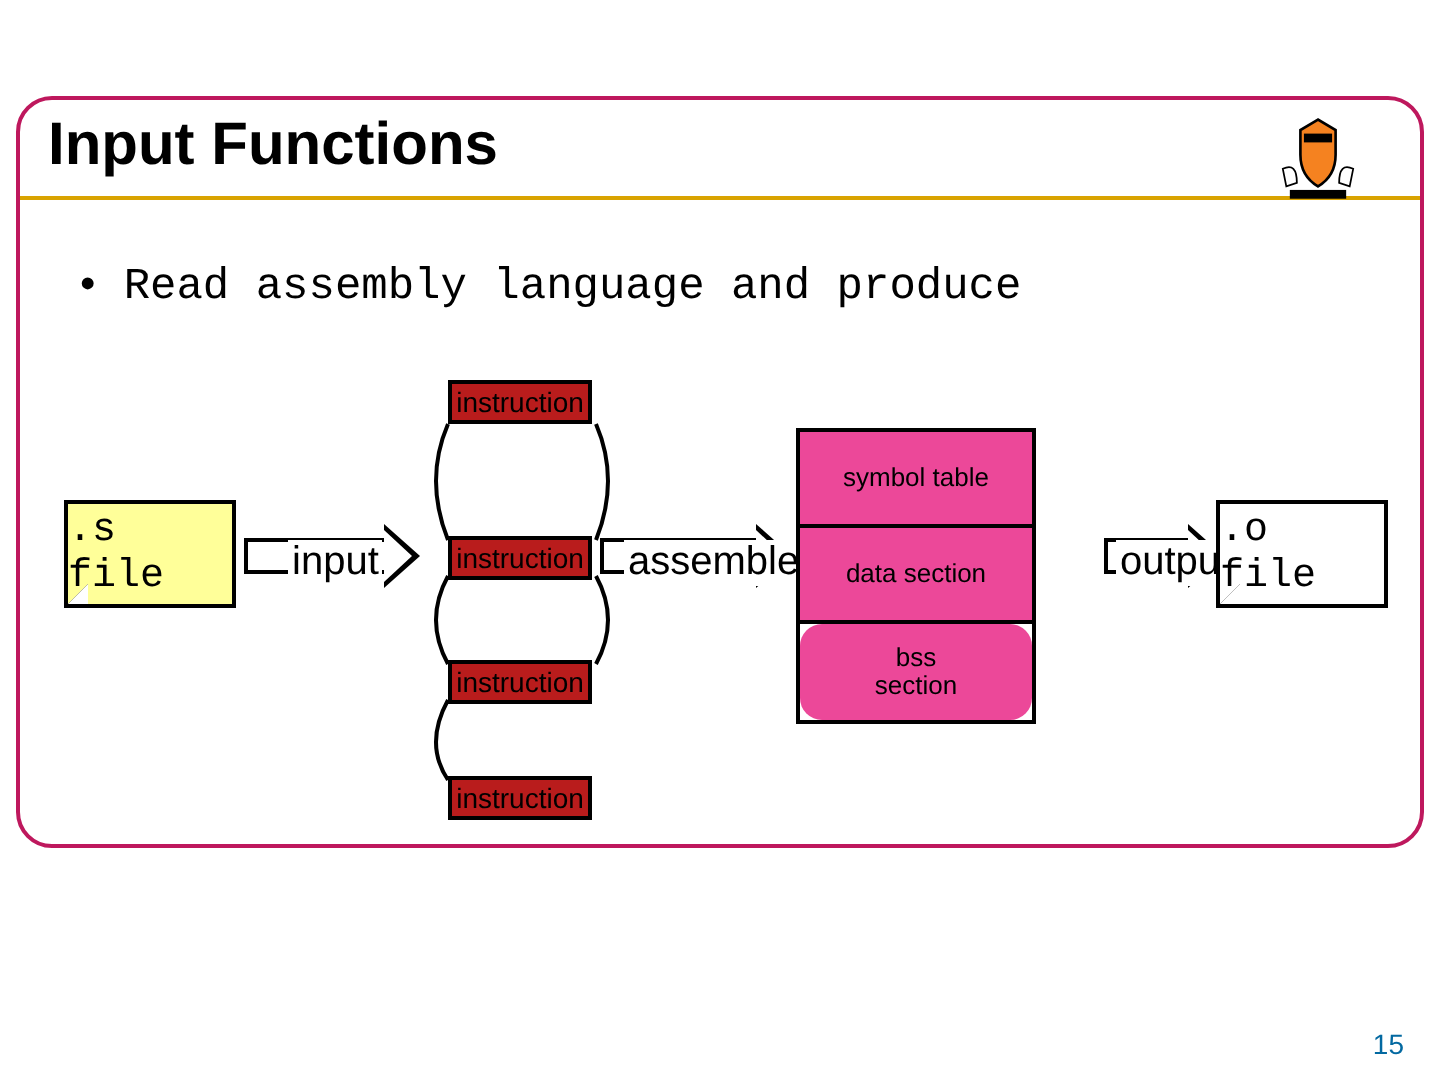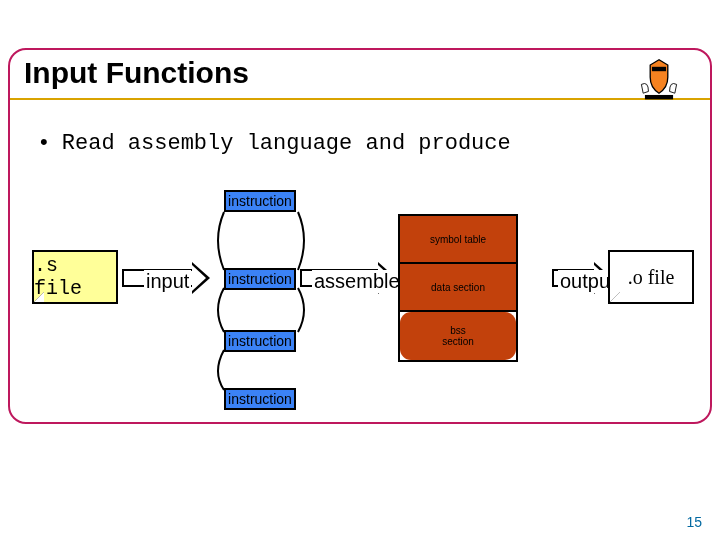--- a/index.html
+++ b/index.html
@@ -53,21 +53,21 @@
   .bullet .txt { display: inline-block; font-family: Liberation Mono, monospace; }
   .diagram {
     position: absolute;
     left: 0; top: 0;
     width: 720px; height: 540px;
     pointer-events: none;
   }
   .box {
     position: absolute;
     border: 2px solid #000;
-    background: #3b82f6;
+    background: #b91c1c;
     text-align: center;
     font-size: 14px;
     display: flex;
     align-items: center;
     justify-content: center;
   }
   .instr {
     left: 224px;
     width: 72px;
     height: 22px;
@@ -106,21 +106,21 @@
   .sfile .lbl, .ofile .lbl { z-index: 2; }
 
   .ofile {
     position: absolute;
     left: 608px; top: 250px;
     width: 86px; height: 54px;
     background: #fff;
     border: 2px solid #000;
     font-size: 20px;
     display: flex; align-items: center; justify-content: center;
-    font-family: Liberation Serif, serif;
+    font-family: Liberation Mono, monospace;
   }
 
   .arrow-lbl {
     position: absolute;
     font-size: 20px;
     background: #fff;
     padding: 0 2px;
   }
   .input-lbl { left: 144px; top: 270px; }
   .assemble-lbl { left: 312px; top: 270px; }
@@ -159,25 +159,25 @@
   .sections {
     position: absolute;
     left: 398px;
     top: 214px;
     width: 120px;
     border: 2px solid #000;
   }
   .sections .cell {
     border-bottom: 2px solid #000;
     height: 48px;
-    font-size: 10px;
+    font-size: 13px;
     display: flex;
     align-items: center;
     justify-content: center;
-    background: #c2410c;
+    background: #ec4899;
     text-align: center;
     line-height: 1.1;
   }
   .sections .cell:last-child { border-bottom: none; border-radius: 11px; }
 
   .pagenum {
     position: absolute;
     right: 18px; bottom: 10px;
     font-size: 14px;
     color: #0369a1;

